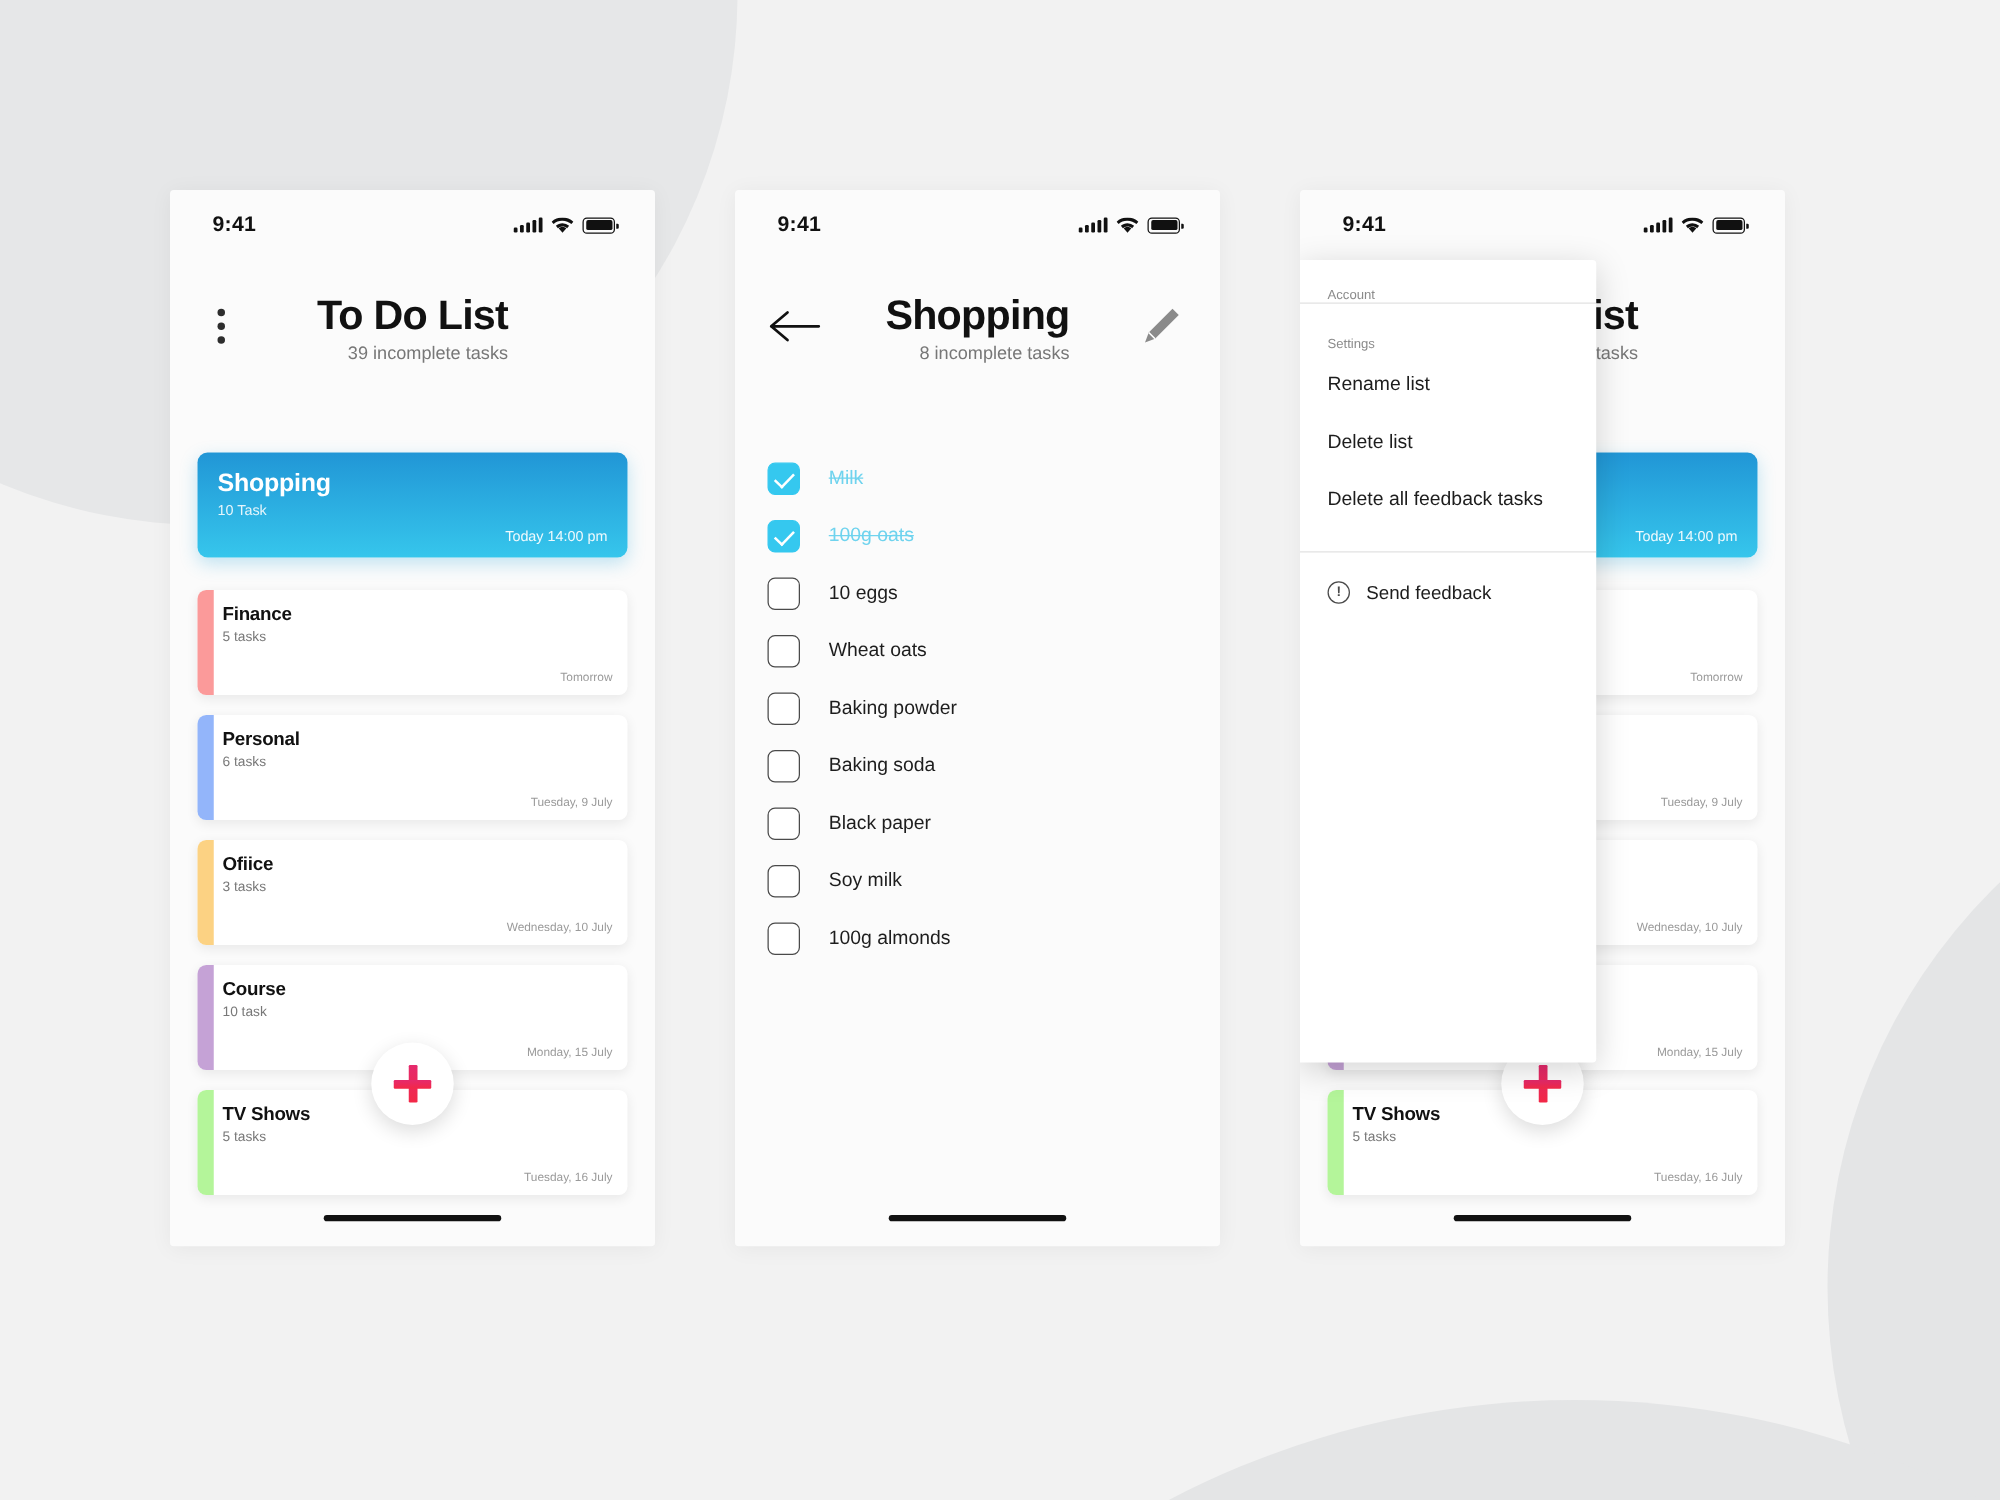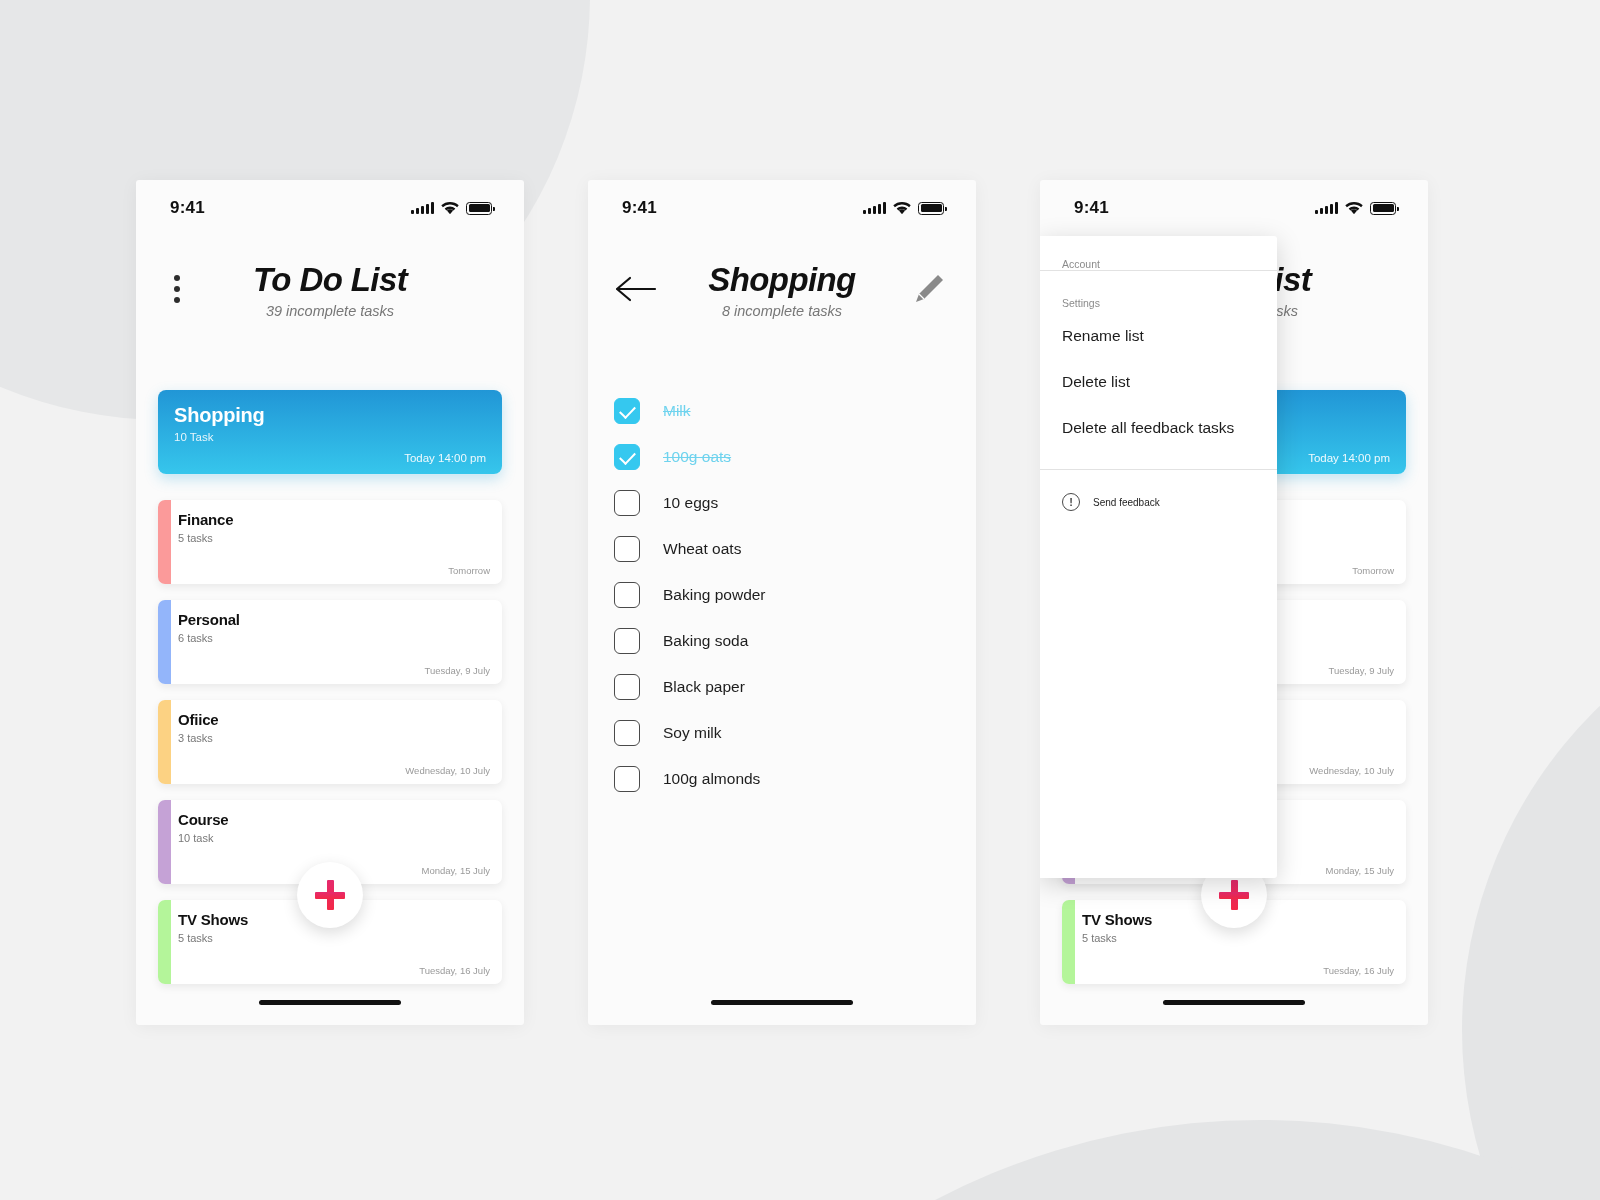--- a/index.html
+++ b/index.html
@@ -40,21 +40,21 @@
     height: 700px;
     border-radius: 50% 50% 0 0 / 100% 100% 0 0;
     background: #e4e5e6;
   }
 
   
   .phone {
     position: absolute;
     width: 388px;
     height: 845px;
-    top: 180px;
+    top: 152px;
     background: #fbfbfb;
     border-radius: 3px;
     overflow: hidden;
     box-shadow: 0 2px 18px rgba(0,0,0,0.05);
   }
   #phone-1 { left: 136px; }
   #phone-2 { left: 588px; }
   #phone-3 { left: 1040px; }
 
   
@@ -121,21 +121,21 @@
 
   
   .app-header {
     position: relative;
     height: 116px;
     display: flex;
     align-items: flex-start;
     justify-content: center;
     padding-top: 26px;
   }
-  .header-titles { text-align: center; font-style: italic; }
+  .header-titles { text-align: right; }
   .header-title {
     font-size: 33px;
     font-weight: bold;
     color: #111;
     letter-spacing: -0.6px;
     line-height: 1.12;
   }
   .header-sub {
     font-size: 14.5px;
     color: #777;
@@ -434,21 +434,21 @@
     align-items: center;
     justify-content: center;
     font-size: 11px;
     color: #4a4a4a;
     flex: 0 0 auto;
     line-height: 1;
     font-weight: bold;
   }
   .feedback-label {
     margin-left: 13px;
-    font-size: 10px;
+    font-size: 15px;
     color: #1d1d1d;
   }
   .dim-layer { position: relative; }
 </style>
 </head>
 <body>
 
 <div class="bg-blob-tl"></div>
 <div class="bg-blob-br"></div>
 <div class="bg-blob-br2"></div>

